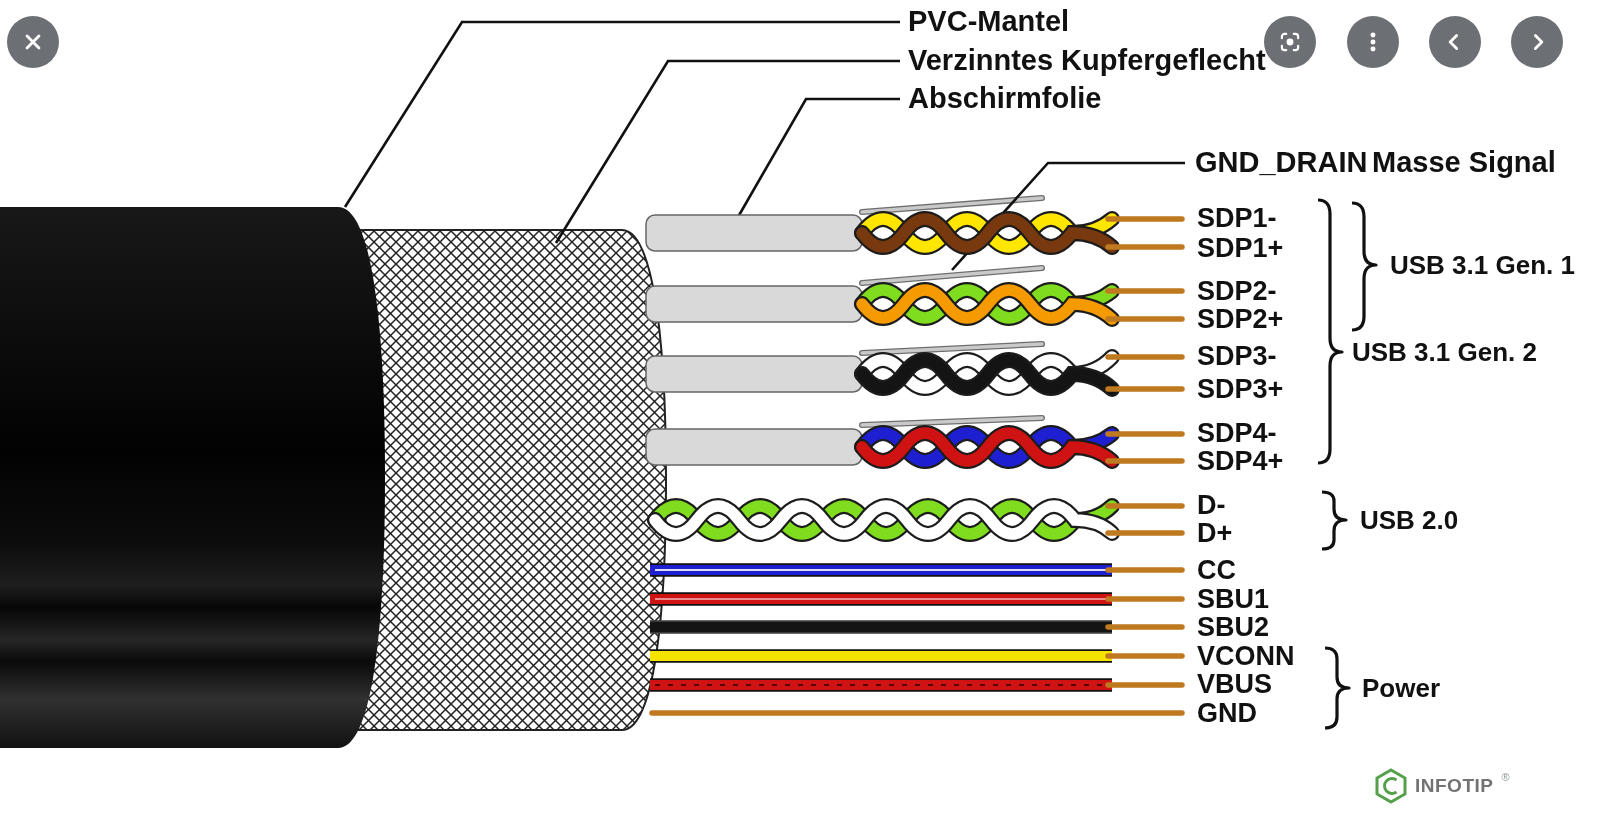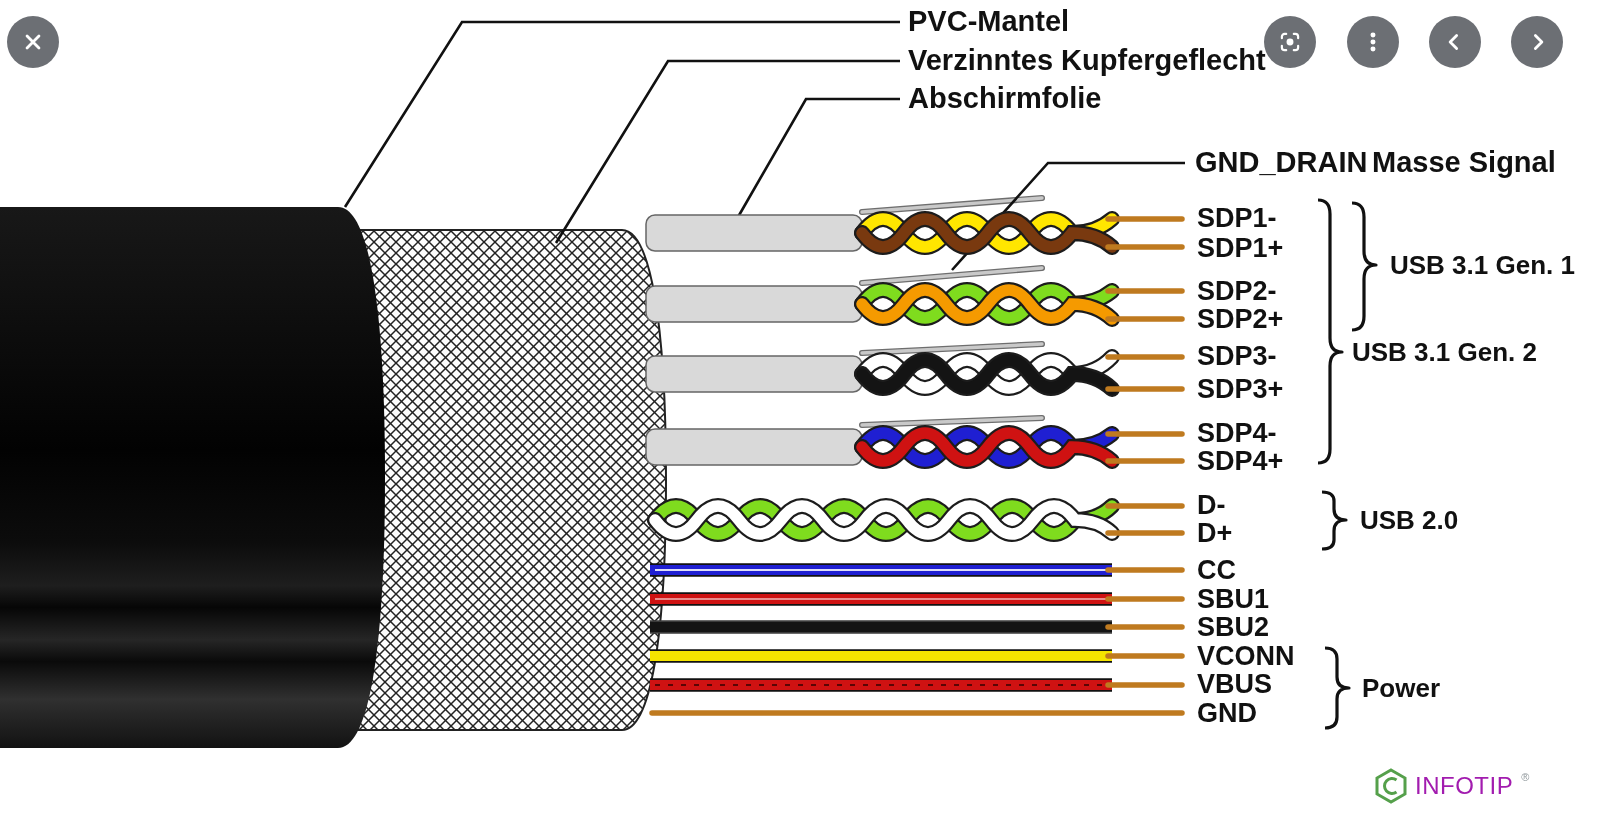--- a/index.html
+++ b/index.html
@@ -29,21 +29,21 @@
        cursor:pointer;}
   .btn svg{display:block;}
   .btn-close{left:7px;}
   .btn-lens{left:1264px;}
   .btn-more{left:1347px;}
   .btn-prev{left:1429px;}
   .btn-next{left:1511px;}
 
   
   .logo{position:absolute;left:1374px;top:768px;display:flex;align-items:center;gap:7px;}
-  .logo-text{font-weight:400;font-size:24px;letter-spacing:.5px;color:#a21caf;line-height:36px;}
+  .logo-text{font-weight:700;font-size:19px;letter-spacing:.5px;color:#737373;line-height:36px;}
   .logo-reg{font-size:11px;color:#90989c;vertical-align:top;position:relative;top:-9px;left:1px;}
 </style>
 </head>
 <body>
 
 <div class="stage">
 
   <svg class="diagram" width="1609" height="834" viewBox="0 0 1609 834">
     <defs>
       <pattern id="braid" width="44" height="44" patternUnits="userSpaceOnUse">

